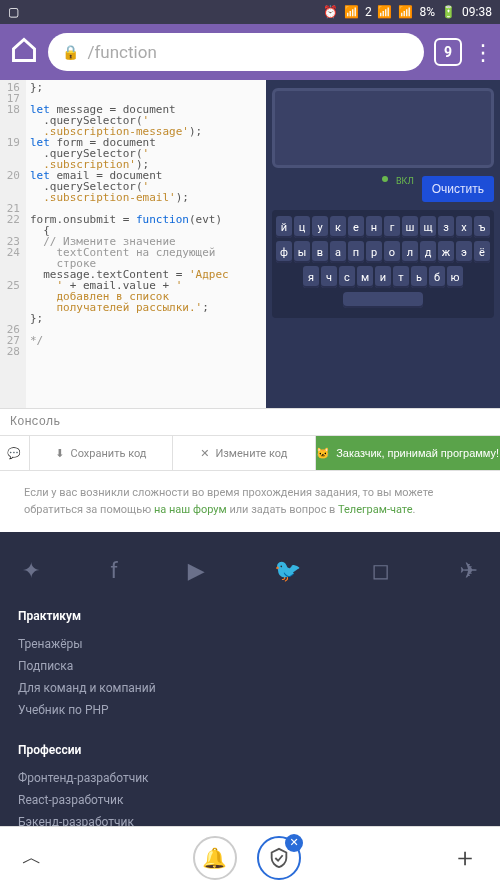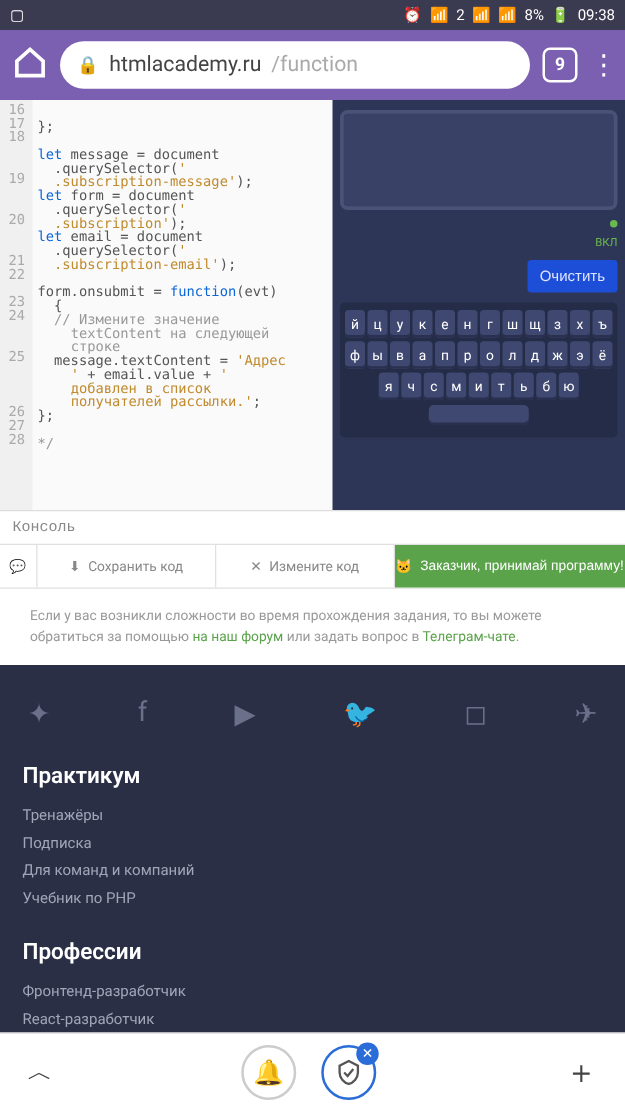--- a/index.html
+++ b/index.html
@@ -73,21 +73,21 @@
   .gutter {
     background:#f0f0f0;
     color:#aaa;
     text-align:right;
     padding: 2px 6px;
     line-height:1.0;
     width:26px;
     white-space: pre;
   }
   .code {
-    padding: 16px 4px;
+    padding: 2px 4px;
     line-height:1.0;
     white-space: pre-wrap;
     word-break: break-word;
     color:#555;
     flex:1;
   }
   .kw { color:#0b66d8;}
   .str { color:#c08a2d;}
   .cm { color:#999;}
 
@@ -99,22 +99,22 @@
     padding:8px 6px 0 6px;
     gap:8px;
   }
   .preview-frame {
     background:#3a4166;
     border:3px solid #4a5278;
     border-radius:6px;
     height:80px;
   }
   .controls-row {
-    display:flex; justify-content:flex-end; align-items:flex-end; gap:8px;
-    color:#6ab84e; font-size:9px;flex-direction:column;
+    display:flex; justify-content:flex-end; align-items:flex-start; gap:8px;
+    color:#6ab84e; font-size:9px;
   }
   .dot-green { width:6px;height:6px;border-radius:50%;background:#6ab84e;display:inline-block;}
   .clear-btn {
     background:#1d4ed8; color:#dfe4ff; border:none;
     padding:6px 10px; border-radius:3px; font-size:12px;
   }
   .keyboard {
     background:#252c48;
     border-radius:4px;
     padding:6px 4px 10px 4px;
@@ -163,21 +163,21 @@
 
   
   .footer {
     background:#2a2f45;color:#ccc;padding:20px 18px 10px 18px;
     height: 325px;
   }
   .social-row {
     display:flex;justify-content:space-between;color:#6a708a;font-size:22px;
     padding:6px 4px 26px 4px;
   }
-  .footer h4 { color:#fff;font-size:18px;margin-bottom:10px;font-weight:600;}
+  .footer h4 { color:#fff;font-size:12px;margin-bottom:10px;font-weight:600;}
   .footer ul { list-style:none;margin-bottom:22px;}
   .footer li { font-size:12px;color:#a0a5b8;padding:4px 0;}
 
   
   .bottom-nav {
     position:absolute; bottom:0; left:0; right:0;
     height:62px;background:#fff;border-top:1px solid #ddd;
     display:flex;align-items:center;justify-content:space-between;
     padding:0 22px;
   }
@@ -216,21 +216,20 @@
 </div>
 
 <div class="browser-bar">
   <span>
     <svg width="28" height="28" viewBox="0 0 24 24" fill="none" stroke="#fff" stroke-width="2.5">
         <path d="M3 11 L12 3 L21 11 V21 H3 Z"></path>
       </svg>
   </span>
   <div class="url-bar">
     <span class="lock">🔒</span>
-    <span>htmlacademy.ru</span>
       <span style="color:#aaa">/function</span>
   </div>
   <div class="tabs-badge">
     <span>9</span>
   </div>
   <span class="menu-dots">⋮</span>
 </div>
 
 <div class="workspace">
   <div class="editor">

